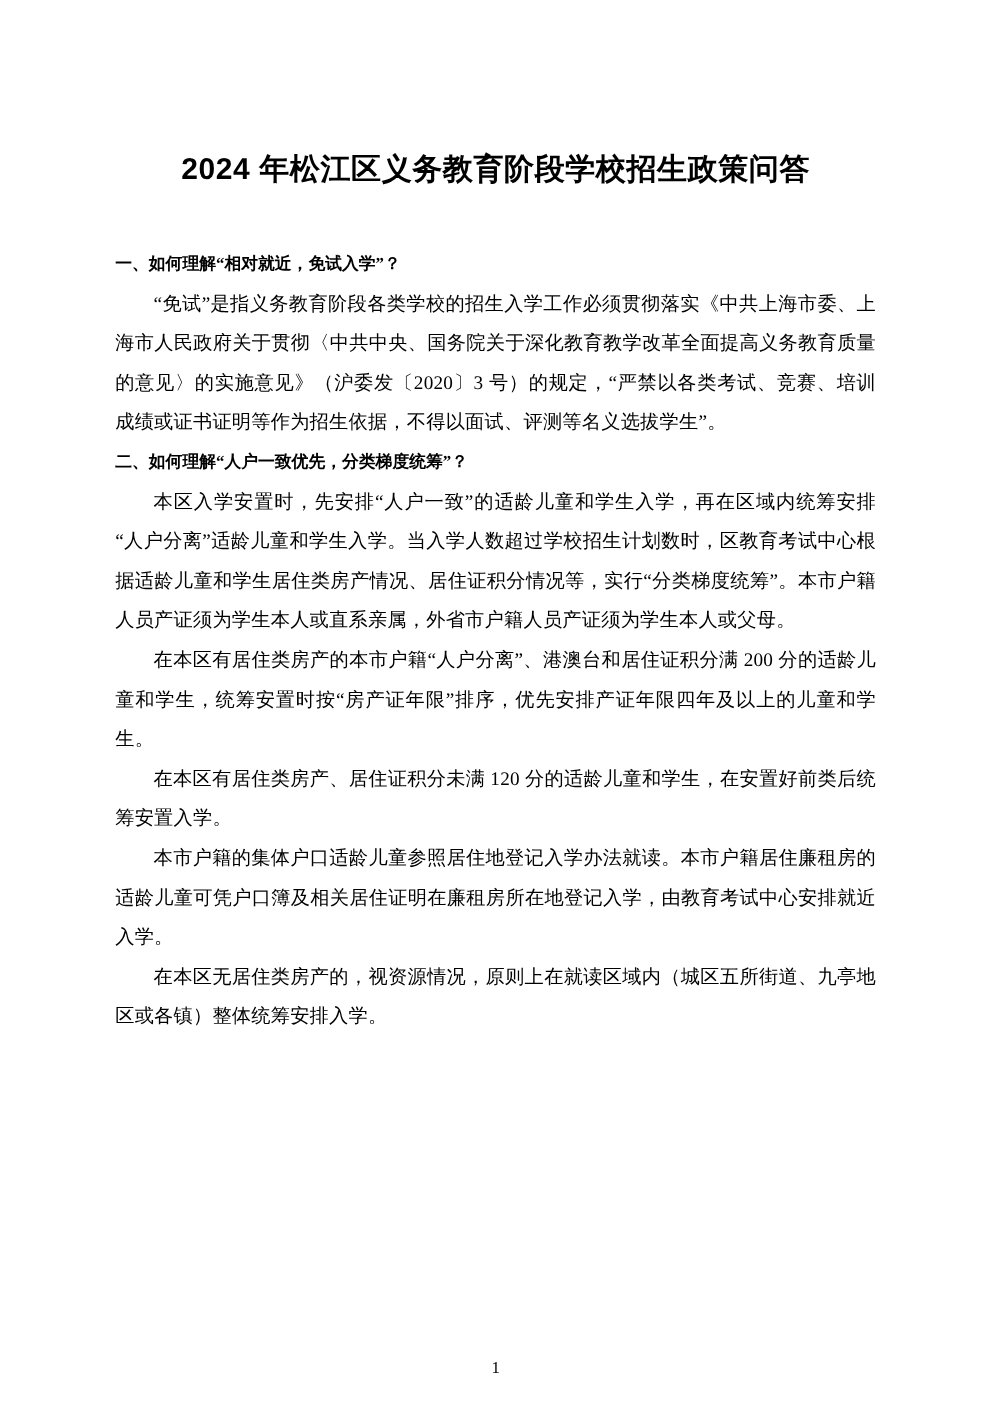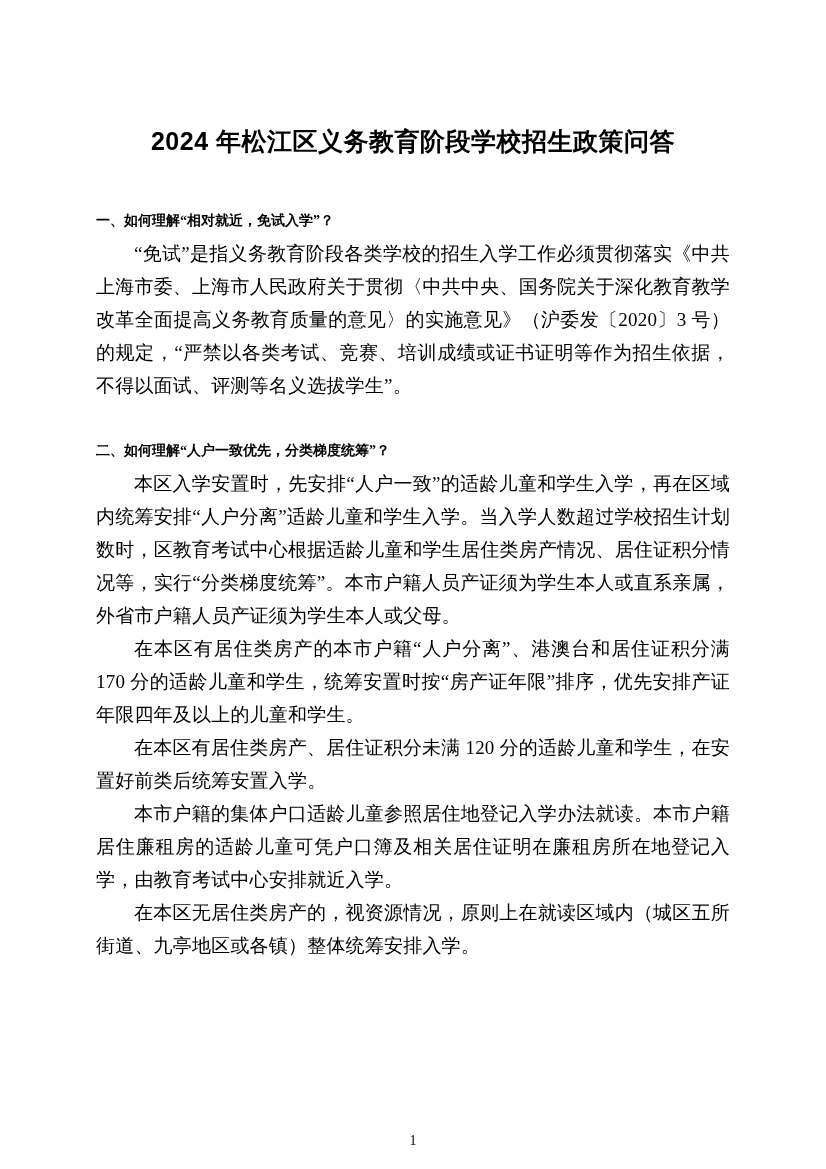--- a/index.html
+++ b/index.html
@@ -36,25 +36,24 @@
     margin: 0;
     font-size: 14px;
     font-weight: bold;
     line-height: 33px;
     text-align: justify;
   }
   .section-heading.first {
     margin-top: 46px;
   }
   .section-heading.second {
-    margin-top: 32px;
   }
   .body-paragraph {
     margin: 0;
-    font-size: 19px;
+    font-size: 16px;
     line-height: 33px;
     text-align: justify;
     text-indent: 2em;
     letter-spacing: 0.2px;
   }
   .page-footer {
     position: absolute;
     left: 0;
     width: 826px;
     top: 1131px;
@@ -73,21 +72,21 @@
     <div class="doc-title">2024 年松江区义务教育阶段学校招生政策问答</div>
 
     <div>
       <h2 class="section-heading first">一、如何理解“相对就近，免试入学”？</h2>
       <p class="body-paragraph">“免试”是指义务教育阶段各类学校的招生入学工作必须贯彻落实《中共上海市委、上海市人民政府关于贯彻〈中共中央、国务院关于深化教育教学改革全面提高义务教育质量的意见〉的实施意见》（沪委发〔2020〕3 号）的规定，“严禁以各类考试、竞赛、培训成绩或证书证明等作为招生依据，不得以面试、评测等名义选拔学生”。</p>
     </div>
 
     <div>
       <h2 class="section-heading second">二、如何理解“人户一致优先，分类梯度统筹”？</h2>
       <p class="body-paragraph">本区入学安置时，先安排“人户一致”的适龄儿童和学生入学，再在区域内统筹安排“人户分离”适龄儿童和学生入学。当入学人数超过学校招生计划数时，区教育考试中心根据适龄儿童和学生居住类房产情况、居住证积分情况等，实行“分类梯度统筹”。本市户籍人员产证须为学生本人或直系亲属，外省市户籍人员产证须为学生本人或父母。</p>
-      <p class="body-paragraph">在本区有居住类房产的本市户籍“人户分离”、港澳台和居住证积分满 170 分的适龄儿童和学生，统筹安置时按“房产证年限”排序，优先安排产证年限四年及以上的儿童和学生。</p>
+      <p class="body-paragraph">在本区有居住类房产的本市户籍“人户分离”、港澳台和居住证积分满 200 分的适龄儿童和学生，统筹安置时按“房产证年限”排序，优先安排产证年限四年及以上的儿童和学生。</p>
       <p class="body-paragraph">在本区有居住类房产、居住证积分未满 120 分的适龄儿童和学生，在安置好前类后统筹安置入学。</p>
       <p class="body-paragraph">本市户籍的集体户口适龄儿童参照居住地登记入学办法就读。本市户籍居住廉租房的适龄儿童可凭户口簿及相关居住证明在廉租房所在地登记入学，由教育考试中心安排就近入学。</p>
       <p class="body-paragraph">在本区无居住类房产的，视资源情况，原则上在就读区域内（城区五所街道、九亭地区或各镇）整体统筹安排入学。</p>
     </div>
 
   </div>
 
   <div class="page-footer">1</div>
 </div>
 

